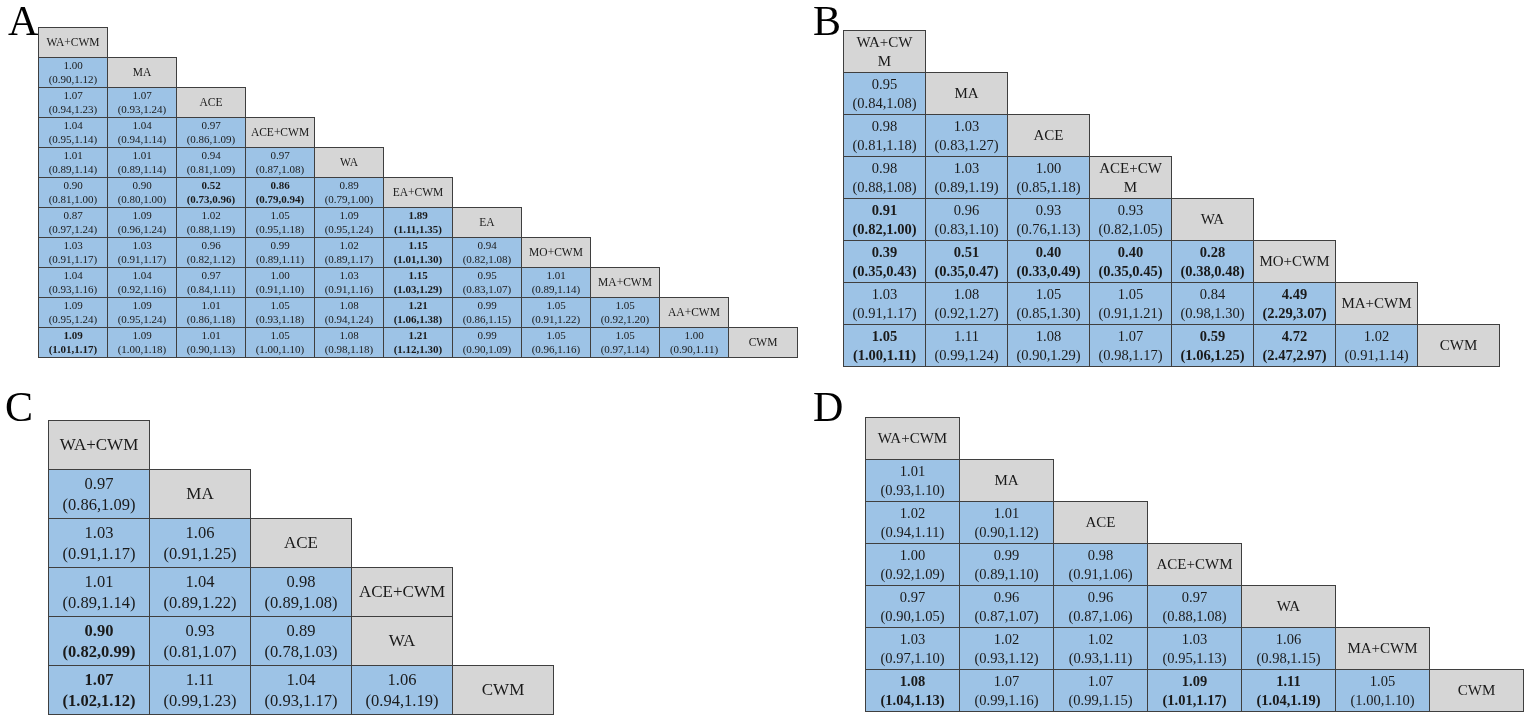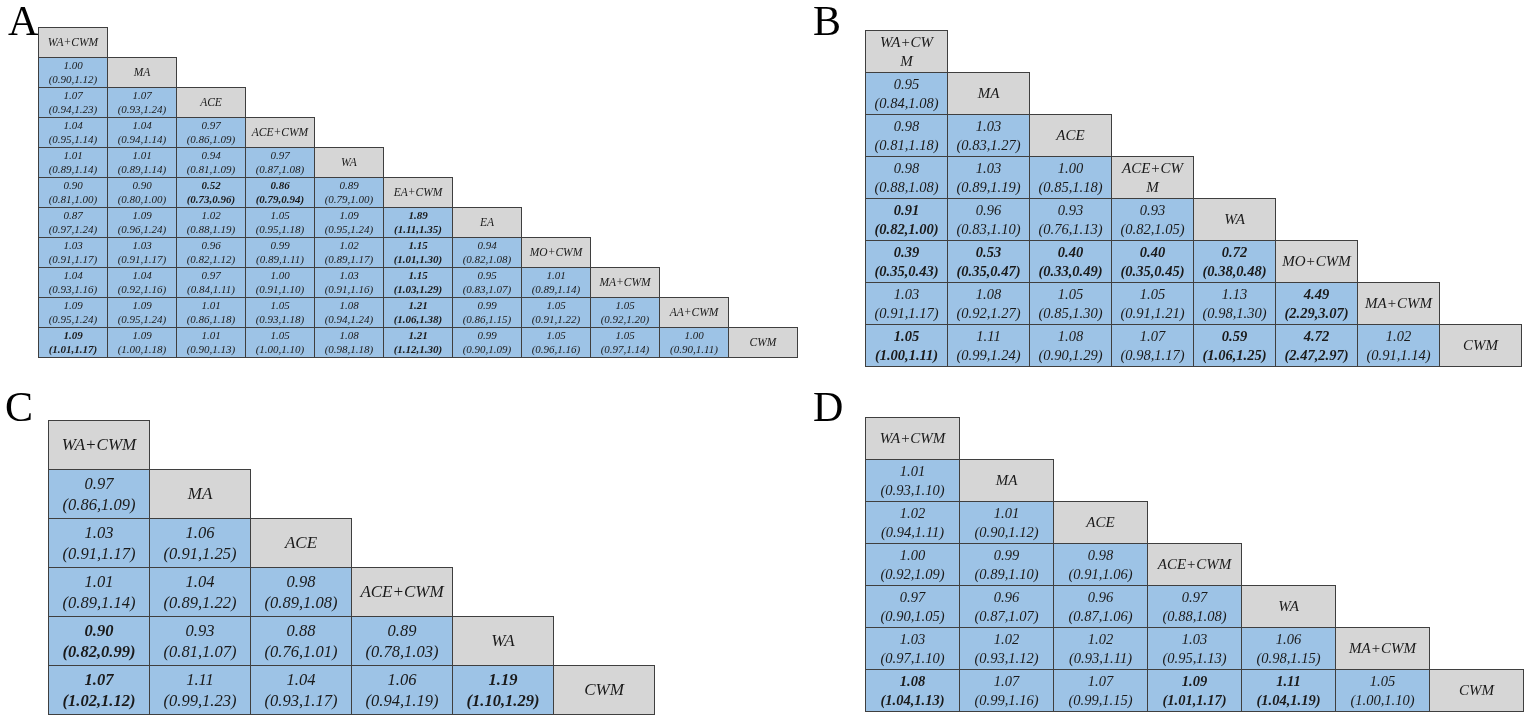--- a/index.html
+++ b/index.html
@@ -9,21 +9,21 @@
     background:#ffffff; overflow:hidden;
     font-family:"Liberation Serif","DejaVu Serif",serif;
     color:#1a1a1a;
   }
   .panel { position:absolute; left:0; top:0; width:100%; height:100%; pointer-events:none; }
   .panel-label {
     position:absolute; font-size:42px; line-height:1;
     font-family:"Liberation Serif","DejaVu Serif",serif; color:#000;
   }
   .matrix { position:absolute; }
-  .mrow { display:flex;font-style:italic; }
+  .mrow { display:flex; }
   .mrow + .mrow { margin-top:-1px;align-items:flex-end; }
   .cell {
     border:1px solid #3f3f3f;
     display:flex; flex-direction:column; justify-content:center; align-items:center;
     text-align:center; flex:0 0 auto;
     padding:1px 2px;
   }
   .cell + .cell { margin-left:-1px; }
   .cell.data { background:#9dc3e6; }
   .cell.hdr  { background:#d6d6d6; white-space:pre-line; }
@@ -302,21 +302,21 @@
             <span class="est">1.00</span>
             <span class="ci">(0.90,1.11)</span>
           </div>
           <div class="cell hdr">CWM</div>
         </div>
       </div>
   </section>
 
   <section class="panel">
     <div class="panel-label" style="left:813px; top:0px;">B</div>
-    <div class="matrix p-b" style="left:865px; top:30px;">
+    <div class="matrix p-b" style="left:843px; top:30px;">
         <div class="mrow">
           <div class="cell hdr">WA+CW
 M</div>
         </div>
         <div class="mrow">
           <div class="cell data">
             <span class="est">0.95</span>
             <span class="ci">(0.84,1.08)</span>
           </div>
           <div class="cell hdr">MA</div>
@@ -366,33 +366,33 @@
             <span class="ci">(0.82,1.05)</span>
           </div>
           <div class="cell hdr">WA</div>
         </div>
         <div class="mrow">
           <div class="cell data bold">
             <span class="est">0.39</span>
             <span class="ci">(0.35,0.43)</span>
           </div>
           <div class="cell data bold">
-            <span class="est">0.53</span>
+            <span class="est">0.51</span>
             <span class="ci">(0.35,0.47)</span>
           </div>
           <div class="cell data bold">
             <span class="est">0.40</span>
             <span class="ci">(0.33,0.49)</span>
           </div>
           <div class="cell data bold">
             <span class="est">0.40</span>
             <span class="ci">(0.35,0.45)</span>
           </div>
           <div class="cell data bold">
-            <span class="est">0.72</span>
+            <span class="est">0.28</span>
             <span class="ci">(0.38,0.48)</span>
           </div>
           <div class="cell hdr">MO+CWM</div>
         </div>
         <div class="mrow">
           <div class="cell data">
             <span class="est">1.03</span>
             <span class="ci">(0.91,1.17)</span>
           </div>
           <div class="cell data">
@@ -401,21 +401,21 @@
           </div>
           <div class="cell data">
             <span class="est">1.05</span>
             <span class="ci">(0.85,1.30)</span>
           </div>
           <div class="cell data">
             <span class="est">1.05</span>
             <span class="ci">(0.91,1.21)</span>
           </div>
           <div class="cell data">
-            <span class="est">1.13</span>
+            <span class="est">0.84</span>
             <span class="ci">(0.98,1.30)</span>
           </div>
           <div class="cell data bold">
             <span class="est">4.49</span>
             <span class="ci">(2.29,3.07)</span>
           </div>
           <div class="cell hdr">MA+CWM</div>
         </div>
         <div class="mrow">
           <div class="cell data bold">
@@ -493,24 +493,20 @@
         <div class="mrow">
           <div class="cell data bold">
             <span class="est">0.90</span>
             <span class="ci">(0.82,0.99)</span>
           </div>
           <div class="cell data">
             <span class="est">0.93</span>
             <span class="ci">(0.81,1.07)</span>
           </div>
           <div class="cell data">
-            <span class="est">0.88</span>
-            <span class="ci">(0.76,1.01)</span>
-          </div>
-          <div class="cell data">
             <span class="est">0.89</span>
             <span class="ci">(0.78,1.03)</span>
           </div>
           <div class="cell hdr">WA</div>
         </div>
         <div class="mrow">
           <div class="cell data bold">
             <span class="est">1.07</span>
             <span class="ci">(1.02,1.12)</span>
           </div>
@@ -518,24 +514,20 @@
             <span class="est">1.11</span>
             <span class="ci">(0.99,1.23)</span>
           </div>
           <div class="cell data">
             <span class="est">1.04</span>
             <span class="ci">(0.93,1.17)</span>
           </div>
           <div class="cell data">
             <span class="est">1.06</span>
             <span class="ci">(0.94,1.19)</span>
-          </div>
-          <div class="cell data bold">
-            <span class="est">1.19</span>
-            <span class="ci">(1.10,1.29)</span>
           </div>
           <div class="cell hdr">CWM</div>
         </div>
       </div>
   </section>
 
   <section class="panel">
     <div class="panel-label" style="left:813px; top:386px;">D</div>
     <div class="matrix p-d" style="left:865px; top:417px;">
         <div class="mrow">

